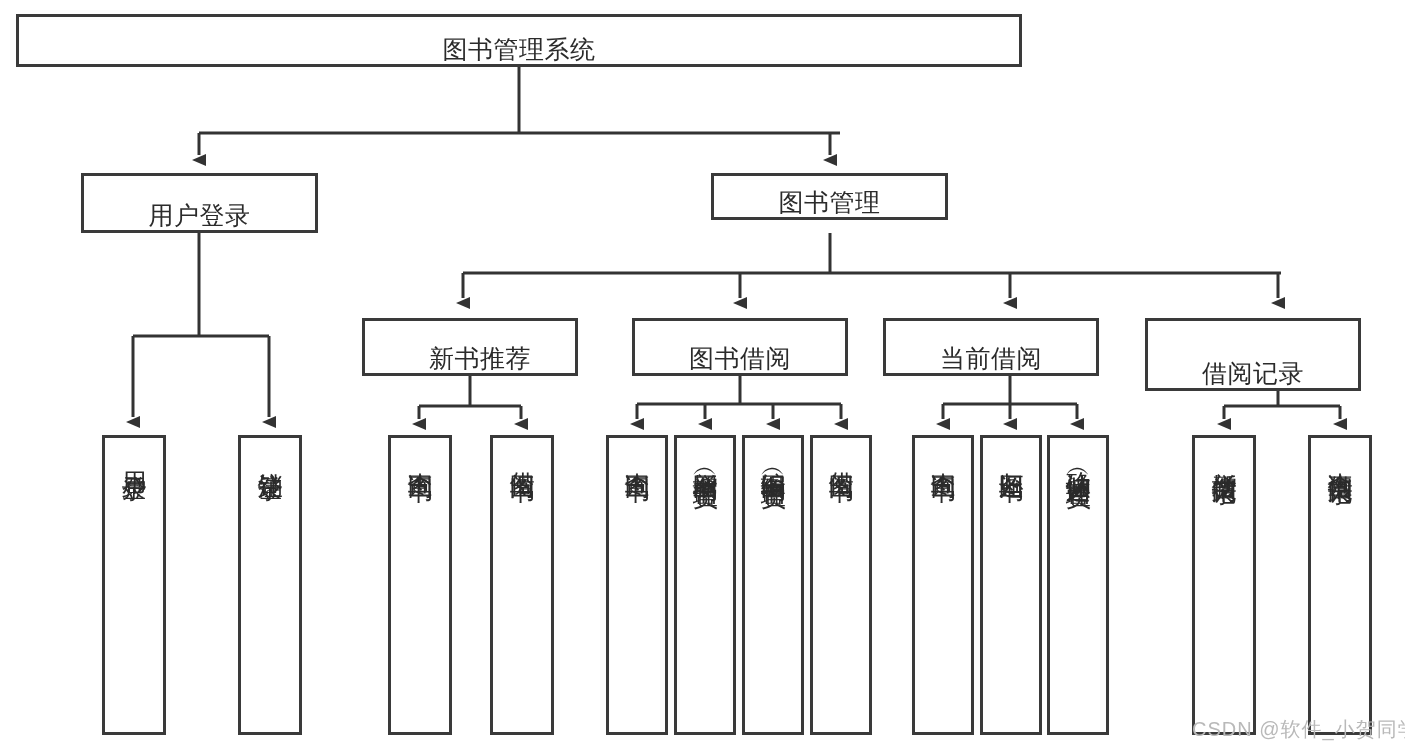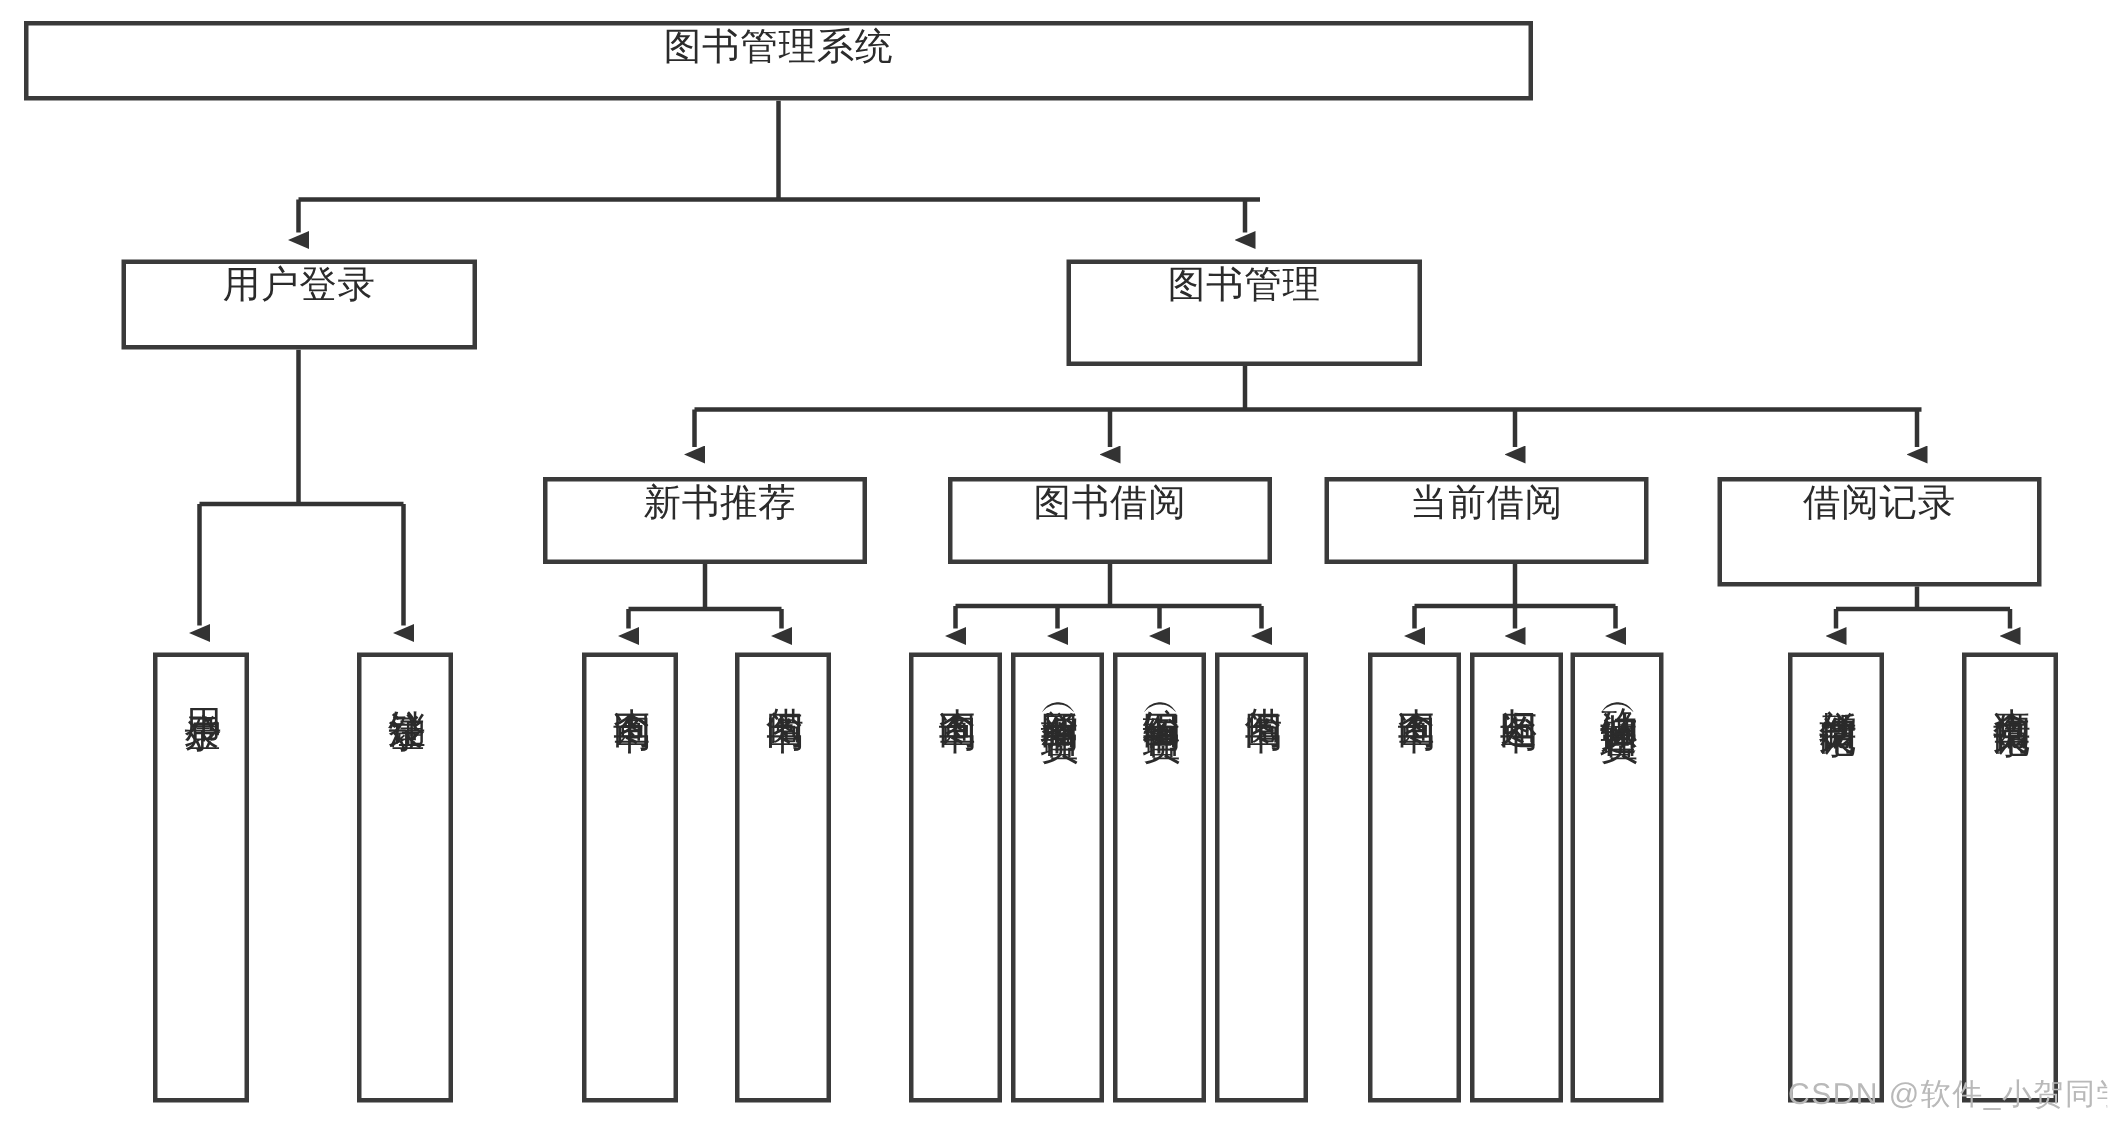--- a/index.html
+++ b/index.html
@@ -24,21 +24,21 @@
     width: 1405px;
     height: 747px;
     pointer-events: none;
   }
   .node {
     position: absolute;
     box-sizing: border-box;
     background: #ffffff;
     border: 3px solid #3a3a3a;
     display: flex;
-    align-items: flex-start;
+    align-items: flex-end;
     justify-content: center;
     overflow: hidden;
   }
   .node .label {
     color: #2b2b2b;
     text-align: center;
     line-height: 1.15;
     letter-spacing: 0.5px;
     white-space: nowrap;
   }
@@ -122,21 +122,21 @@
     </g>
   </svg>
 
   <div class="node horiz" style="left:16px; top:14px; width:1006px; height:53px;">
     <span class="label">图书管理系统</span>
   </div>
 
   <div class="node horiz" style="left:81px; top:173px; width:237px; height:60px;">
     <span class="label">用户登录</span>
   </div>
-  <div class="node horiz" style="left:711px; top:173px; width:237px; height:71px;">
+  <div class="node horiz" style="left:711px; top:173px; width:237px; height:47px;">
     <span class="label">图书管理</span>
   </div>
 
   <div class="node horiz" style="left:362px; top:318px; width:216px; height:58px;padding-left:20px;">
     <span class="label">新书推荐</span>
   </div>
   <div class="node horiz" style="left:632px; top:318px; width:216px; height:58px;">
     <span class="label">图书借阅</span>
   </div>
   <div class="node horiz" style="left:883px; top:318px; width:216px; height:58px;">

